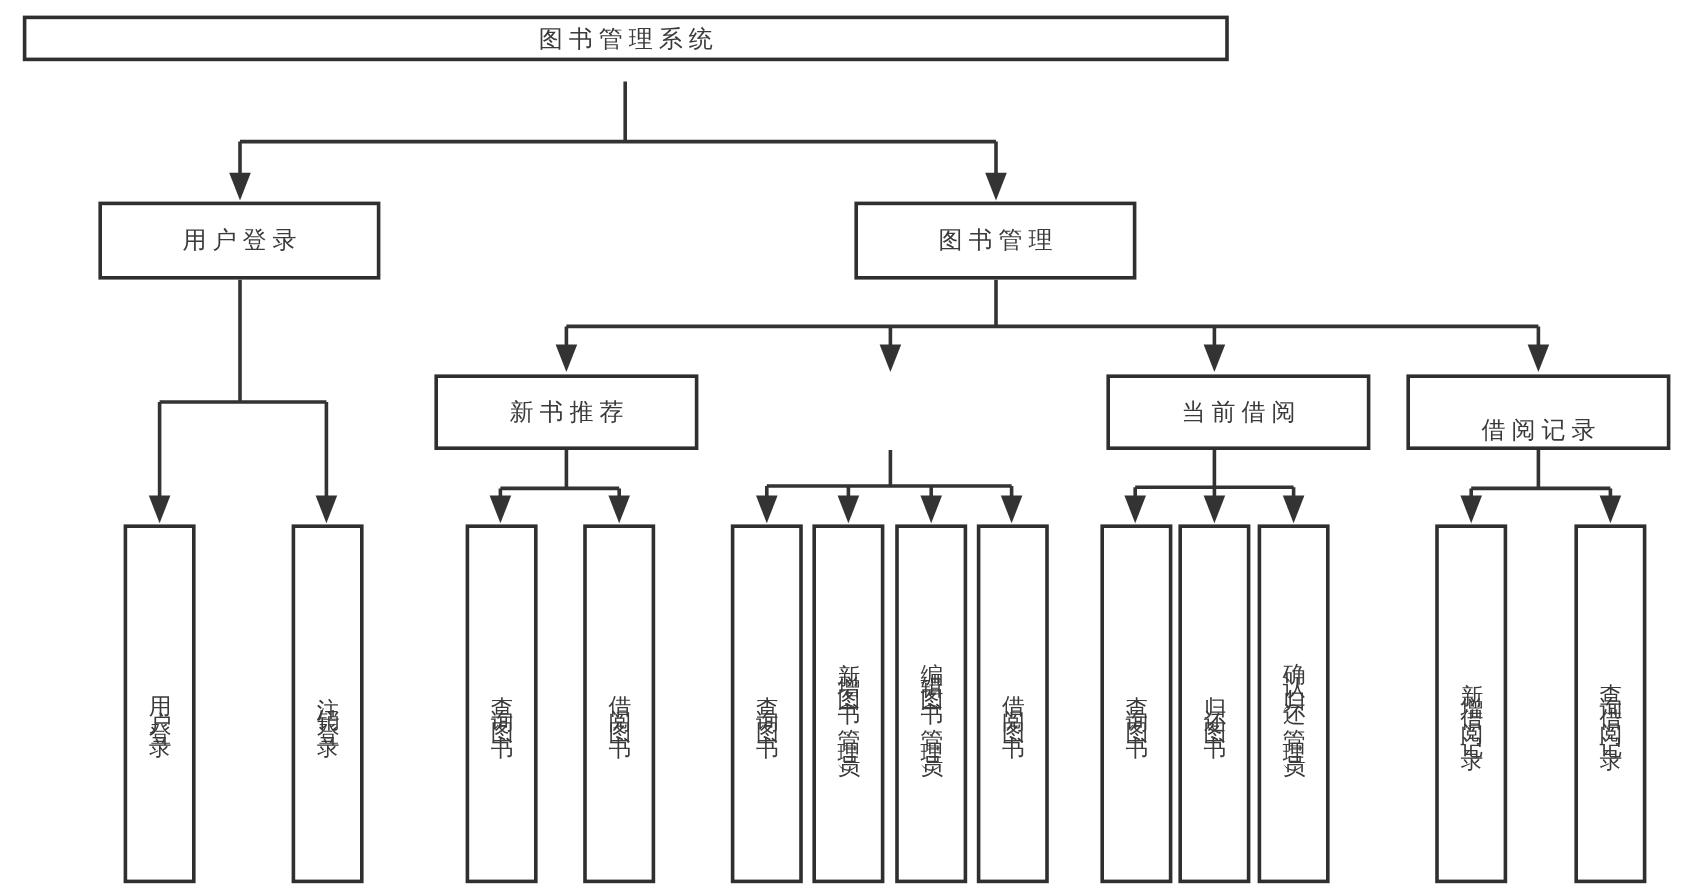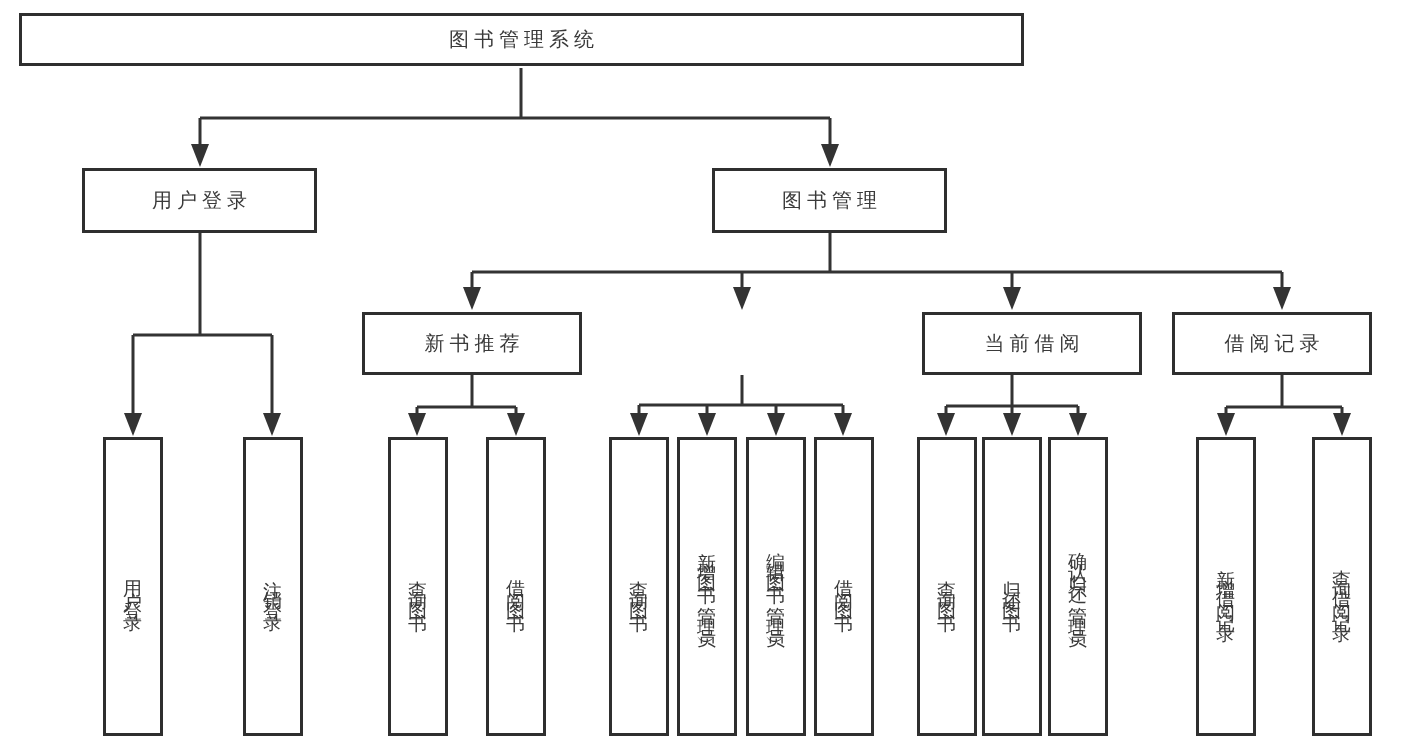--- a/index.html
+++ b/index.html
@@ -89,38 +89,38 @@
       <polygon points="767,413 785,413 776,436"></polygon>
       <polygon points="834,413 852,413 843,436"></polygon>
       <polygon points="937,413 955,413 946,436"></polygon>
       <polygon points="1003,413 1021,413 1012,436"></polygon>
       <polygon points="1069,413 1087,413 1078,436"></polygon>
       <polygon points="1217,413 1235,413 1226,436"></polygon>
       <polygon points="1333,413 1351,413 1342,436"></polygon>
     </g>
   </svg>
 
-  <div class="box" style="left:19px;top:13px;width:1005px;height:53px;">
+  <div class="box" style="left:19px;top:13px;width:1005px;height:38px;">
     <span>图书管理系统</span>
   </div>
 
   <div class="box" style="left:82px;top:168px;width:235px;height:65px;">
     <span>用户登录</span>
   </div>
   <div class="box" style="left:712px;top:168px;width:235px;height:65px;">
     <span>图书管理</span>
   </div>
 
   <div class="box" style="left:362px;top:312px;width:220px;height:63px;">
     <span>新书推荐</span>
   </div>
   <div class="box" style="left:902px;top:312px;width:220px;height:63px;margin-left:20px;">
     <span>当前借阅</span>
   </div>
-  <div class="box" style="left:1172px;top:312px;width:200px;height:63px;">
+  <div class="box" style="left:1172px;top:312px;width:220px;height:63px;align-items:flex-end;">
     <span>借阅记录</span>
   </div>
 
   <div class="vbox" style="left:103px;">
     <span>用户登录</span>
   </div>
   <div class="vbox" style="left:243px;">
     <span>注销登录</span>
   </div>
 

